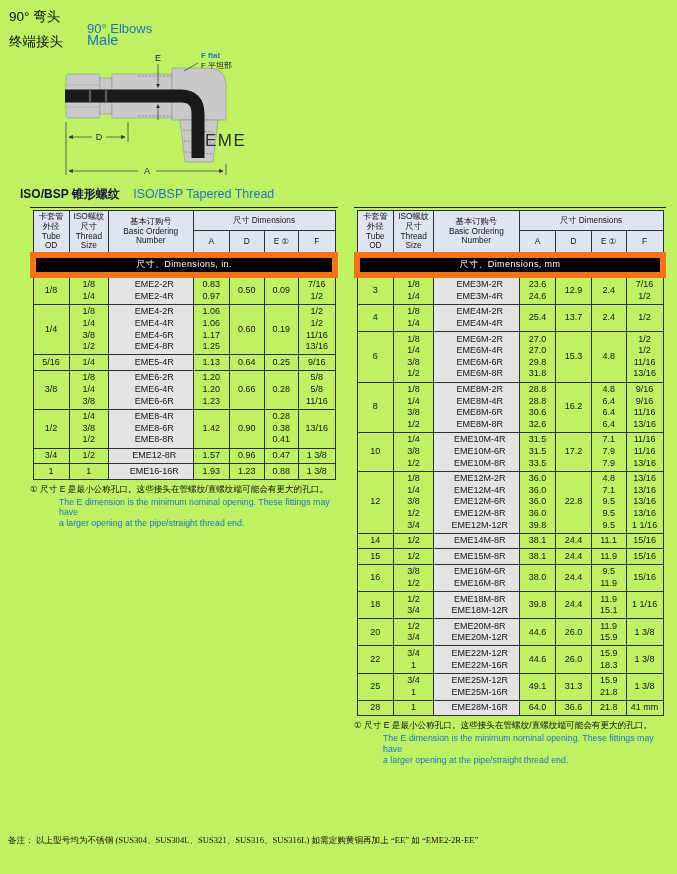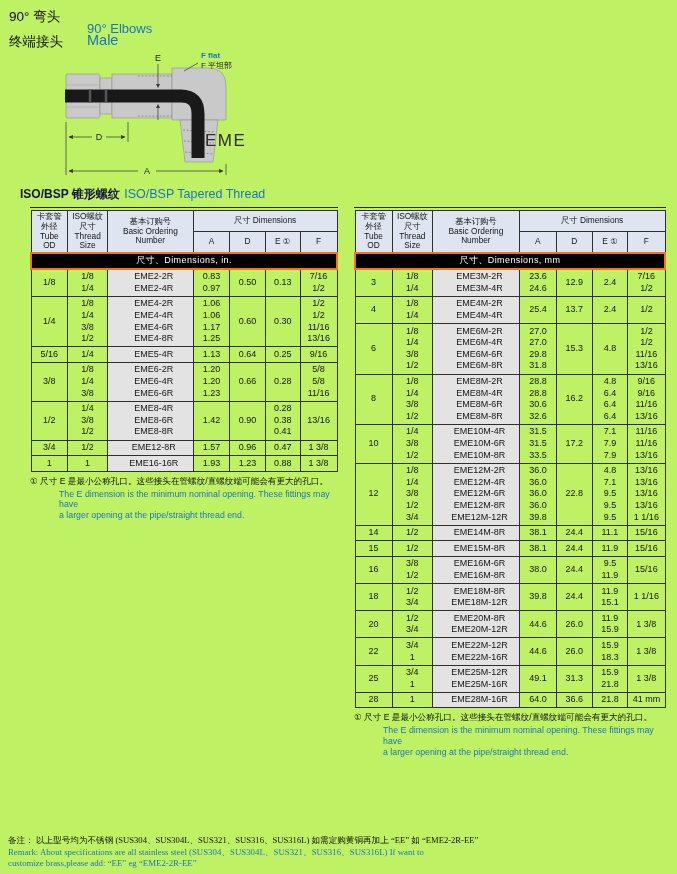--- a/index.html
+++ b/index.html
@@ -12,35 +12,35 @@
   .t-row2-cjk{position:absolute;left:9px;top:33px;font-size:13.5px;color:#0f0f0f;}
   .t-row2-en{position:absolute;left:87px;top:32px;font-size:14.5px;color:#1b75bc;}
 
   
   .diagram{position:absolute;left:62px;top:50px;width:212px;height:130px;}
   .model-label{position:absolute;left:205px;top:131px;font-size:17px;letter-spacing:1.5px;color:#2e2e2e;}
 
   
   .section-heading{position:absolute;left:20px;top:184px;white-space:nowrap;}
   .sh-cjk{font-size:12px;font-weight:bold;color:#14143f;margin-top:44px;}
-  .sh-en{font-size:12.5px;color:#1b75bc;}
+  .sh-en{font-size:12.5px;color:#1b75bc;margin-left:9px;}
 
   
   .tblwrap{position:absolute;}
   .tbl-left{left:30px;top:207px;width:308px;}
   .tbl-right{left:354px;top:207px;width:312px;}
   .top-rule{height:1px;background:#222;margin-bottom:2px;}
   table{border-collapse:collapse;width:100%;table-layout:fixed;}
   col.c-od{width:12%;}col.c-th{width:13%;}col.c-num{width:28%;}
   col.c-a{width:12%;}col.c-d{width:11.5%;}col.c-e{width:11.5%;}col.c-f{width:12%;}
   th,td{border:1px solid #2f2f2f;white-space:pre-line;}
   th{background:#dee4f0;font-weight:normal;font-size:8.3px;line-height:9.8px;padding:1px 0;text-align:center;color:#141414;}
   td{font-size:9px;line-height:11.6px;padding:1.5px 0;text-align:center;color:#141414;}
   td.numcol{text-align:center;padding-left:7px;background:#e3e3e3;}
-  td.section-bar{background:#000;color:#fff;font-size:9px;letter-spacing:0.4px;padding:1px 4px;border:2px solid #f97316;}
+  td.section-bar{background:#000;color:#fff;font-size:9px;letter-spacing:0.4px;padding:1px 4px;border:6px solid #f97316;}
 
   
   .footnote{margin-top:4px;}
   .fn-cjk{font-size:8.6px;color:#0f0f0f;line-height:11px;}
   .fn-en{font-size:8.8px;color:#1b75bc;line-height:10.8px;margin-top:2px;padding-left:6px;white-space:pre-line;margin-left:23px;}
 
   
   .remark{position:absolute;left:8px;top:835px;width:664px;font-family:Liberation Serif, serif;}
   .rm-cjk{font-size:8.6px;color:#0f0f0f;line-height:11px;}
   .rm-en{font-size:8.8px;color:#1b75bc;line-height:10.8px;margin-top:1px;white-space:pre-line;}
@@ -161,40 +161,40 @@
         </tr>
       <tr>
             <td>1/8</td>
             <td>1/8
 1/4</td>
             <td class="numcol">EME2-2R
 EME2-4R</td>
             <td>0.83
 0.97</td>
             <td>0.50</td>
-            <td>0.13</td>
+            <td>0.09</td>
             <td>7/16
 1/2</td>
           </tr>
           <tr>
             <td>1/4</td>
             <td>1/8
 1/4
 3/8
 1/2</td>
             <td class="numcol">EME4-2R
 EME4-4R
 EME4-6R
 EME4-8R</td>
             <td>1.06
 1.06
 1.17
 1.25</td>
             <td>0.60</td>
-            <td>0.30</td>
+            <td>0.19</td>
             <td>1/2
 1/2
 11/16
 13/16</td>
           </tr>
           <tr>
             <td>5/16</td>
             <td>1/4</td>
             <td class="numcol">EME5-4R</td>
             <td>1.13</td>
@@ -507,17 +507,15 @@
     </table>
     <div class="footnote">
       <div class="fn-cjk">① 尺寸 E 是最小公称孔口。这些接头在管螺纹/直螺纹端可能会有更大的孔口。</div>
       <div class="fn-en">The E dimension is the minimum nominal opening. These fittings may have
 a larger opening at the pipe/straight thread end.</div>
     </div>
   </div>
 
   <div class="remark">
     <div class="rm-cjk">备注： 以上型号均为不锈钢 (SUS304、SUS304L、SUS321、SUS316、SUS316L) 如需定购黄铜再加上 “EE” 如 “EME2-2R-EE”</div>
-    <div class="rm-en">Remark:  About specifications are all stainless steel  (SUS304、SUS304L、SUS321、SUS316、SUS316L)  If want to
-customize brass,please add:  “EE”  eg  “EME2-2R-EE”</div>
   </div>
 
 </div>
 
 </body></html>

